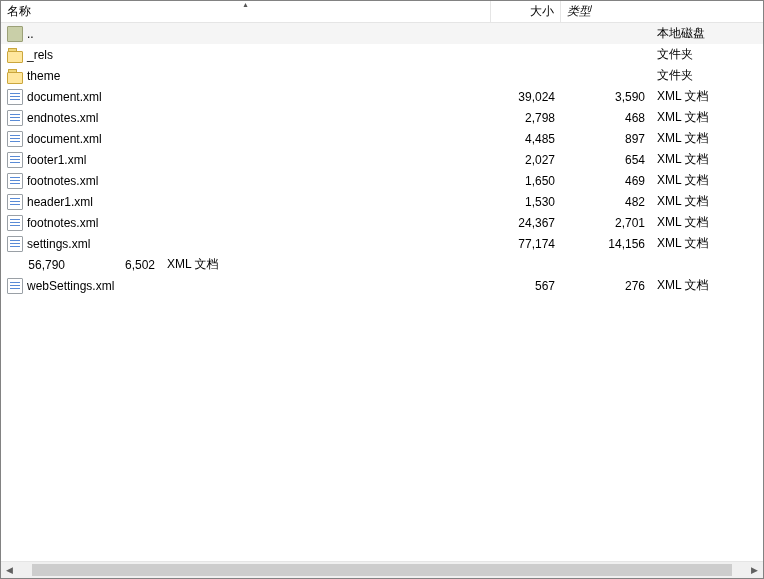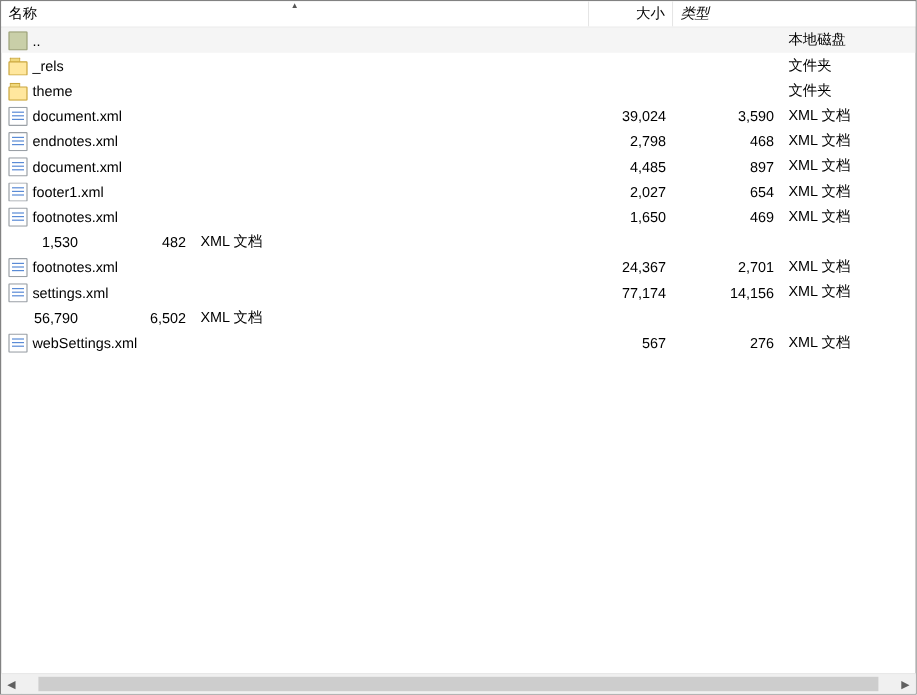--- a/index.html
+++ b/index.html
@@ -147,20 +147,24 @@
         <div class="row">
           <div class="cell c-name">
             <span class="ico ico-xml"></span>
             <span>footnotes.xml</span>
           </div>
           <div class="cell c-size">1,650</div>
           <div class="cell c-csize">469</div>
           <div class="cell c-type">XML 文档</div>
         </div>
         <div class="row">
+          <div class="cell c-name">
+            <span class="ico ico-xml"></span>
+            <span>header1.xml</span>
+          </div>
           <div class="cell c-size">1,530</div>
           <div class="cell c-csize">482</div>
           <div class="cell c-type">XML 文档</div>
         </div>
         <div class="row">
           <div class="cell c-name">
             <span class="ico ico-xml"></span>
             <span>footnotes.xml</span>
           </div>
           <div class="cell c-size">24,367</div>

